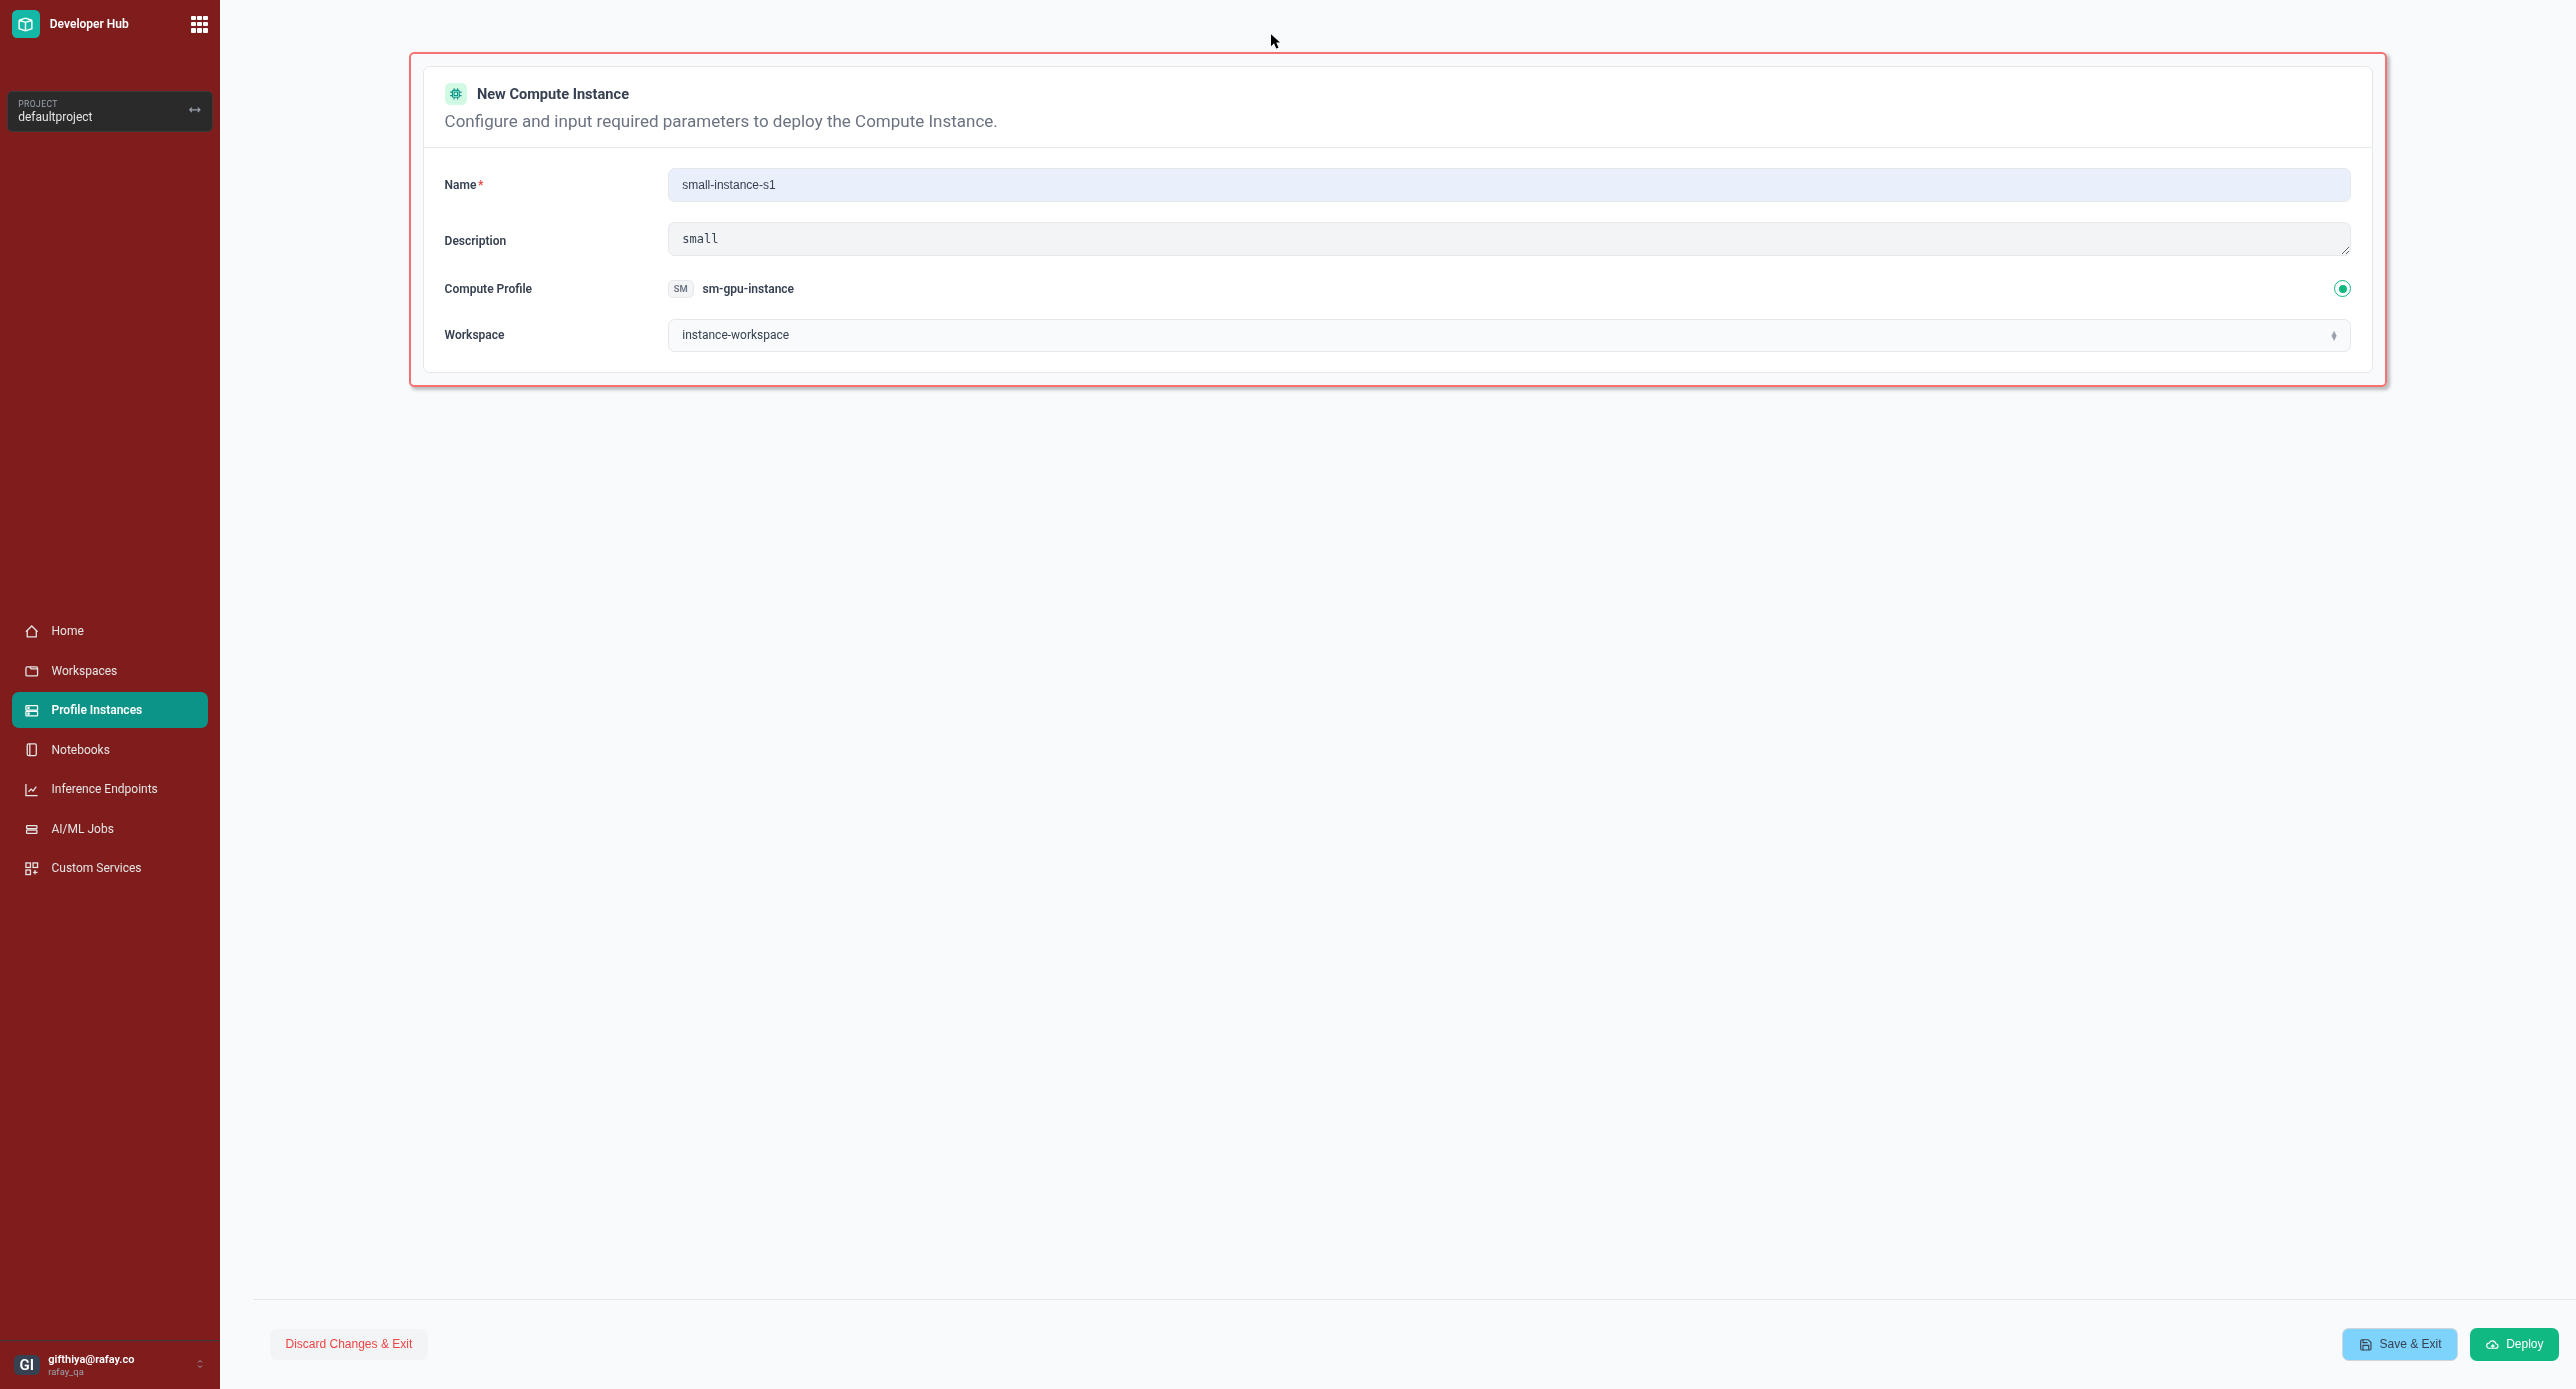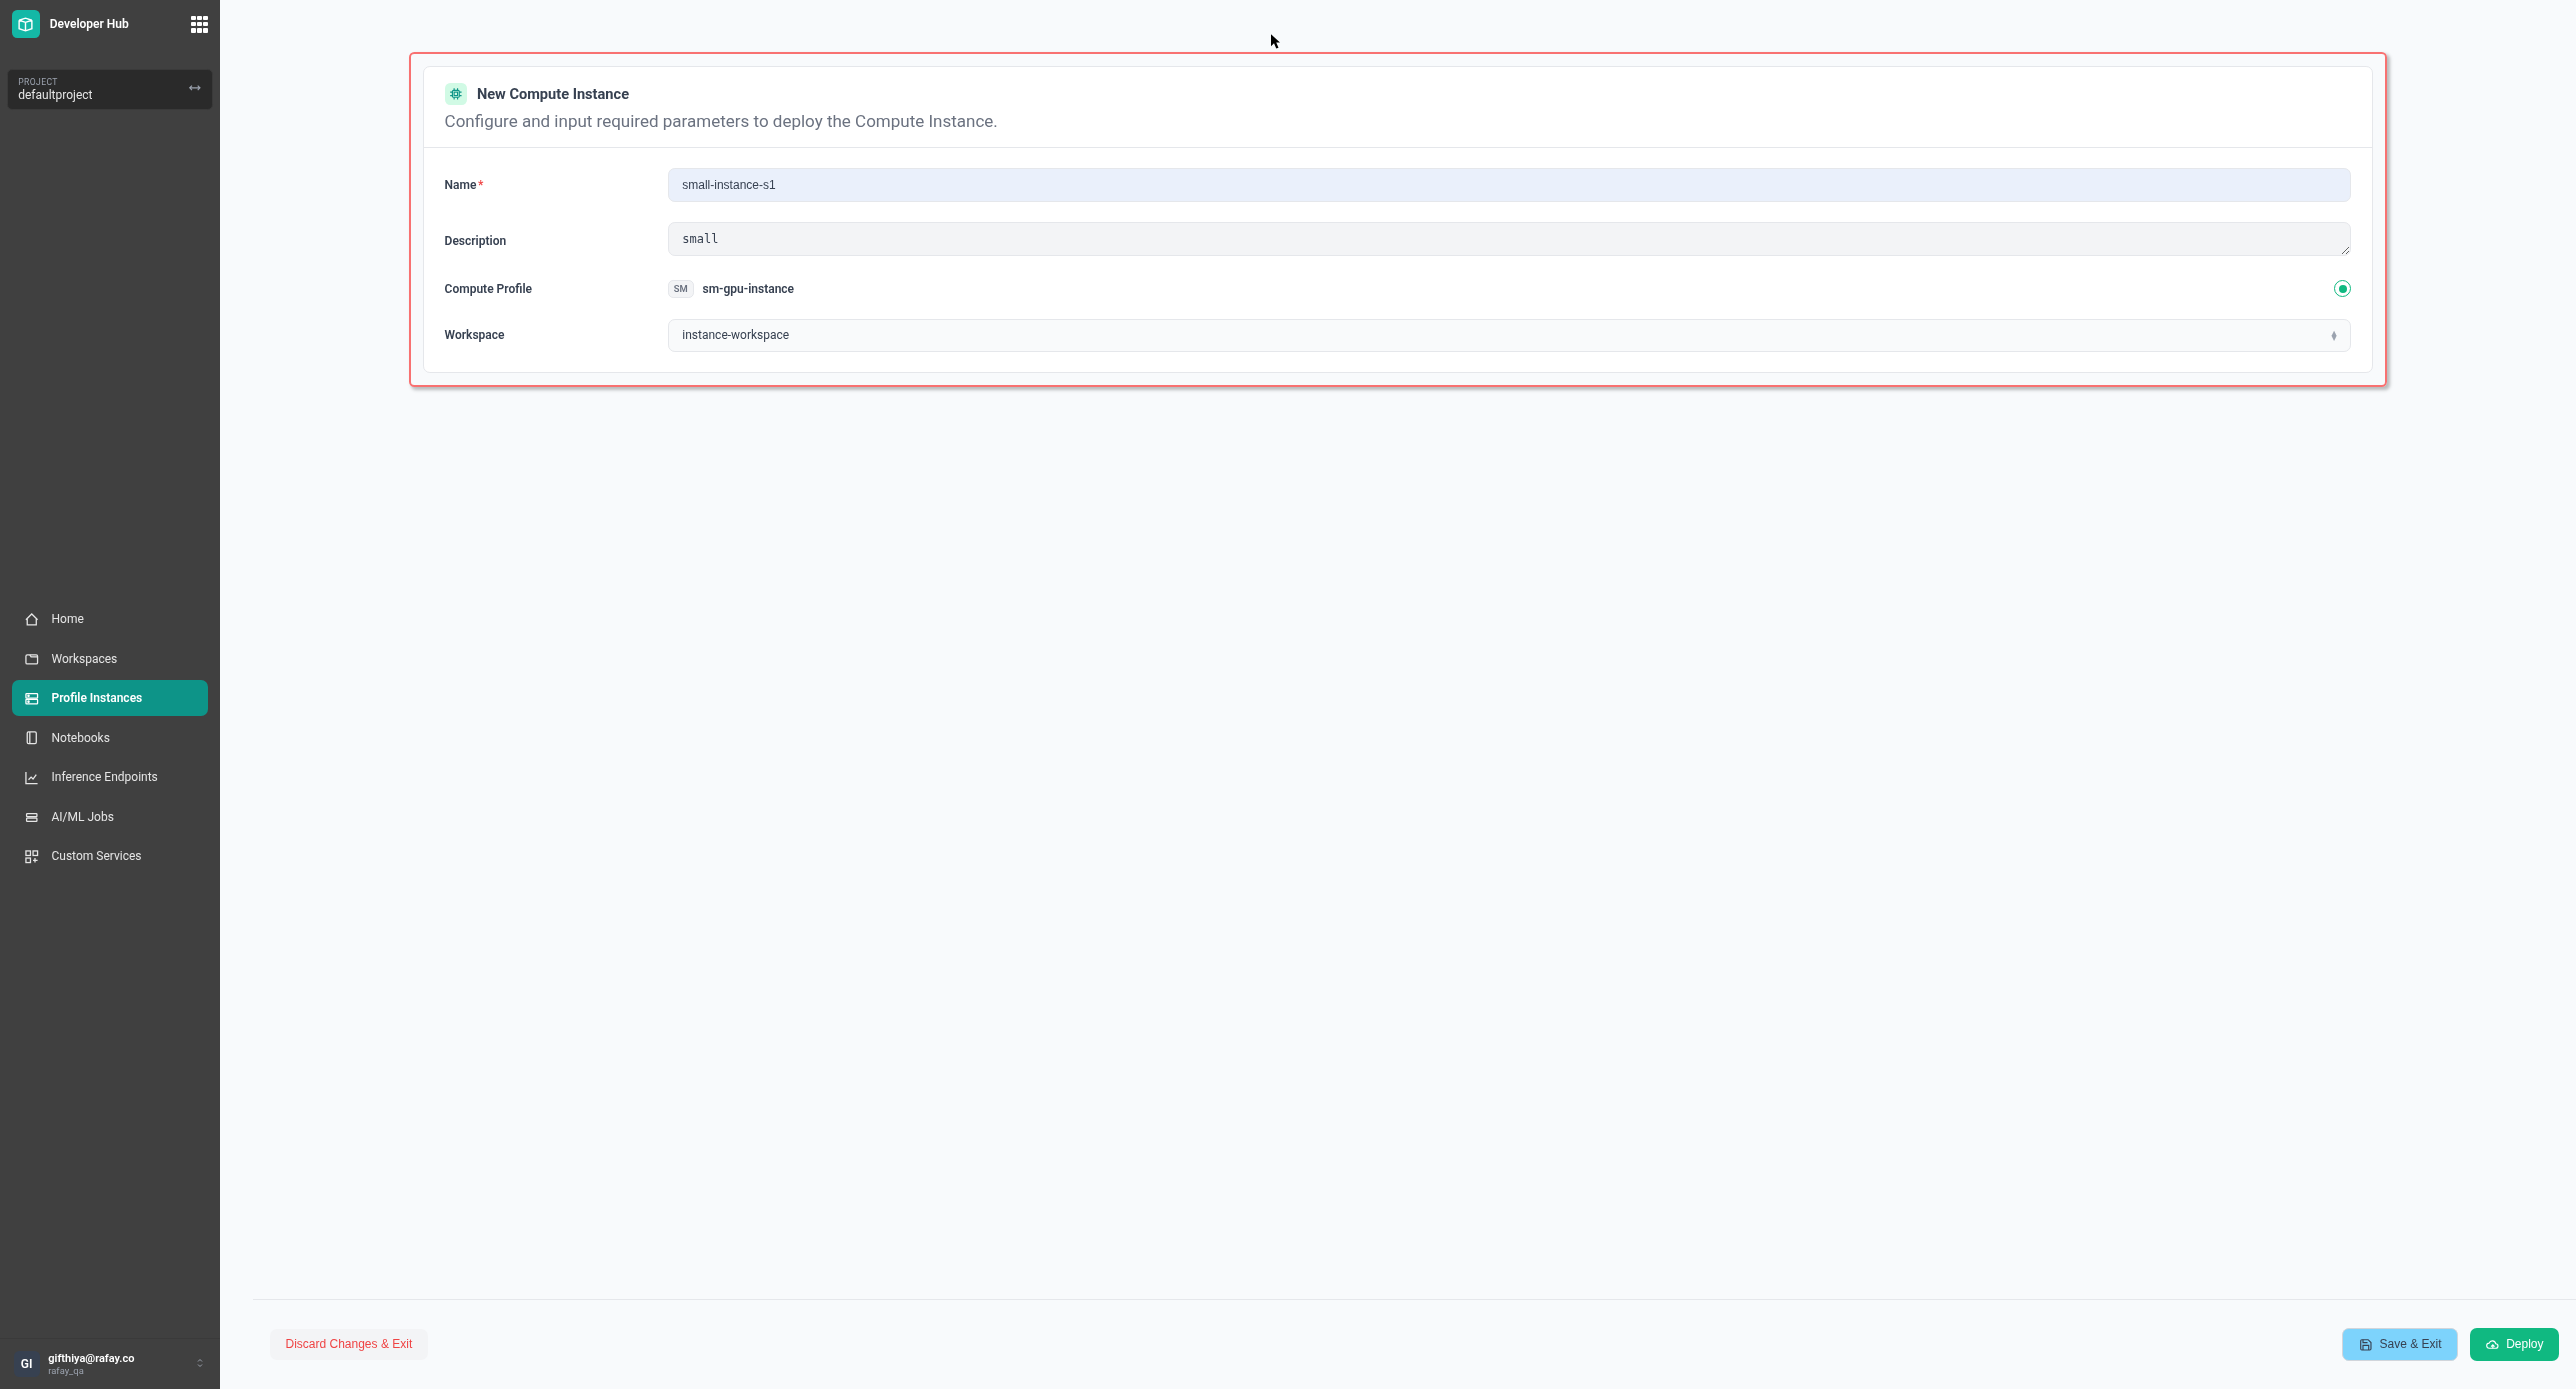--- a/index.html
+++ b/index.html
@@ -9,25 +9,26 @@
     }
     body {
       font-family: -apple-system, BlinkMacSystemFont, 'Segoe UI', Roboto, sans-serif;
       background: #f8fafc;
       height: 100vh;
       display: flex;
       overflow: hidden;
     }
     .sidebar {
       width: 220px;
-      background: #404040;
+      background: #7f1d1d;
       color: #fff;
       display: flex;
       flex-direction: column;
       flex-shrink: 0;
+      gap: 22px;
     }
     .sidebar-header {
       display: flex;
       align-items: center;
       justify-content: space-between;
       padding: 10.3px 12px;
     }
     .logo-wrap {
       display: flex;
       align-items: center;
@@ -129,27 +130,27 @@
     }
     .user-section {
       border-top: 0.9px solid #3a3a3a;
       padding: 12px 13.7px;
       display: flex;
       align-items: center;
       gap: 8.6px;
     }
     .avatar {
       width: 26px;
-      height: 26px;
+      height: 20px;
       background: #374151;
       border-radius: 5.2px;
       display: flex;
       align-items: center;
       justify-content: center;
-      font-size: 12px;
+      font-size: 15px;
       font-weight: 600;
     }
     .user-info {
       flex: 1;
       min-width: 0;
     }
     .user-email {
       font-size: 11px;
       font-weight: 600;
       white-space: nowrap;

